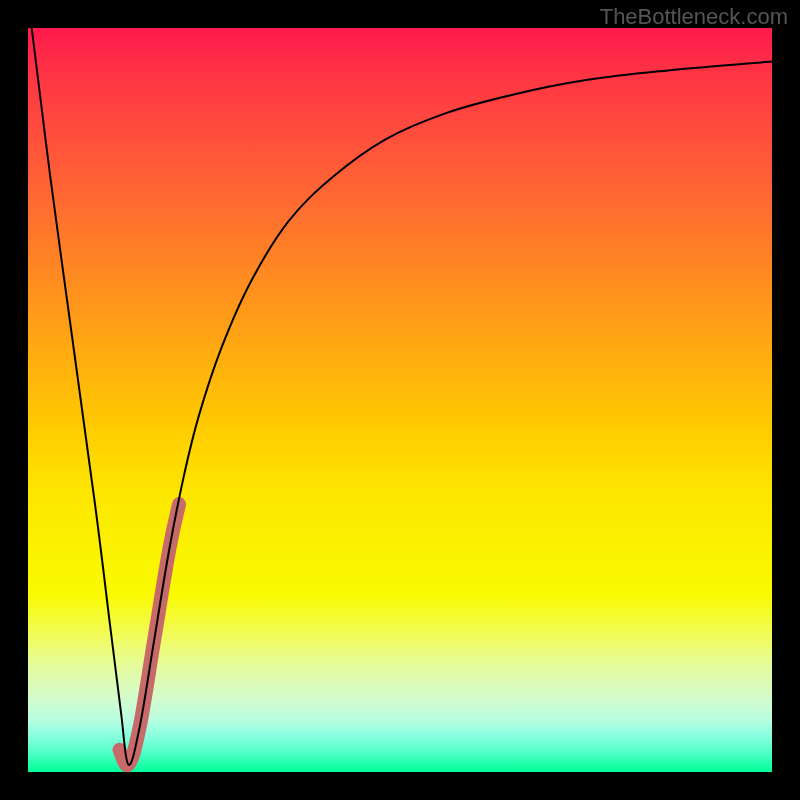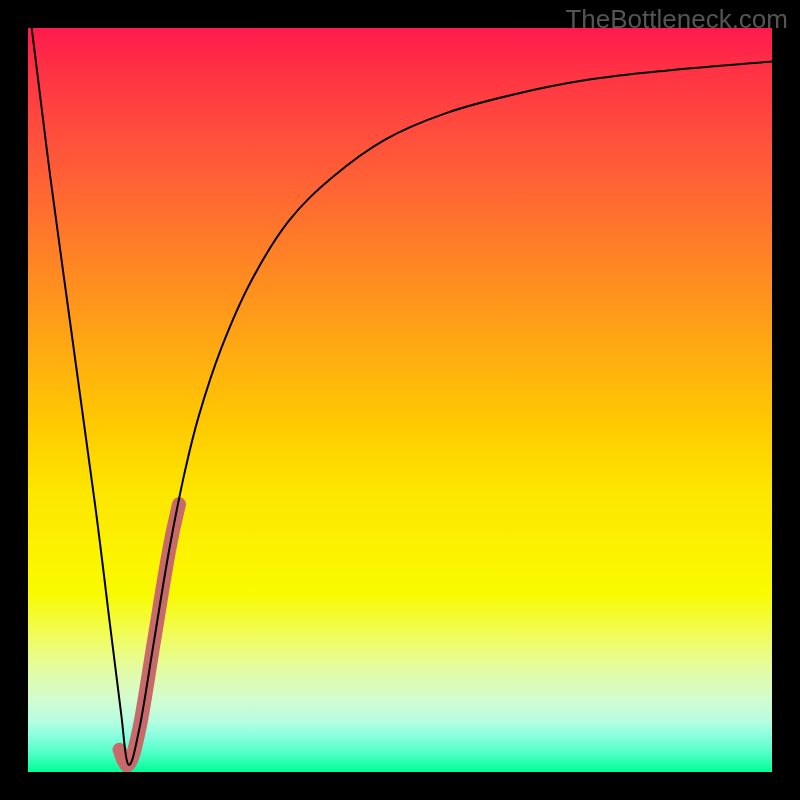--- a/index.html
+++ b/index.html
@@ -9,21 +9,21 @@
     background: #000;
     position: relative;
     overflow: hidden;
     font-family: Arial, sans-serif;
   }
   .attribution {
     position: absolute;
     top: 4px;
     right: 12px;
     color: #555;
-    font-size: 26px;
+    font-size: 22px;
     font-weight: normal;
     z-index: 10;
   }
   .plot {
     position: absolute;
     top: 28px;
     left: 28px;
     width: 744px;
     height: 744px;
     background: linear-gradient(

